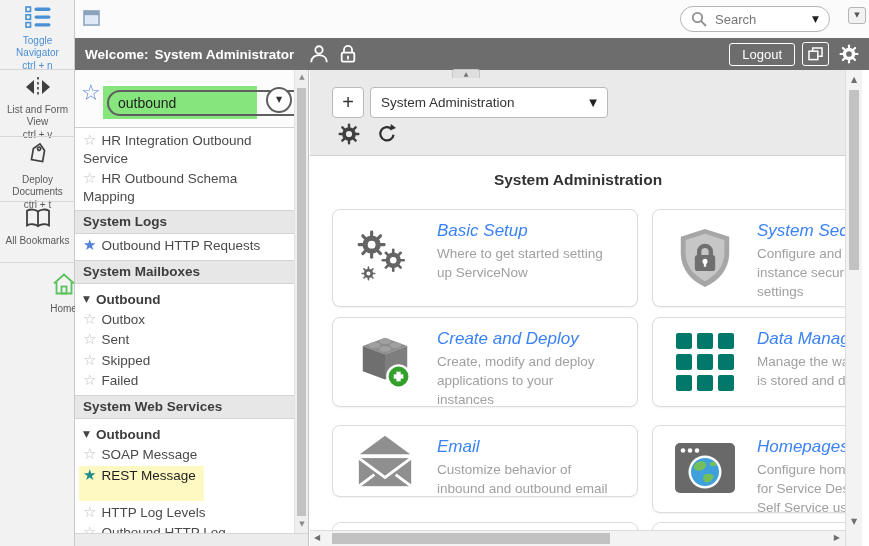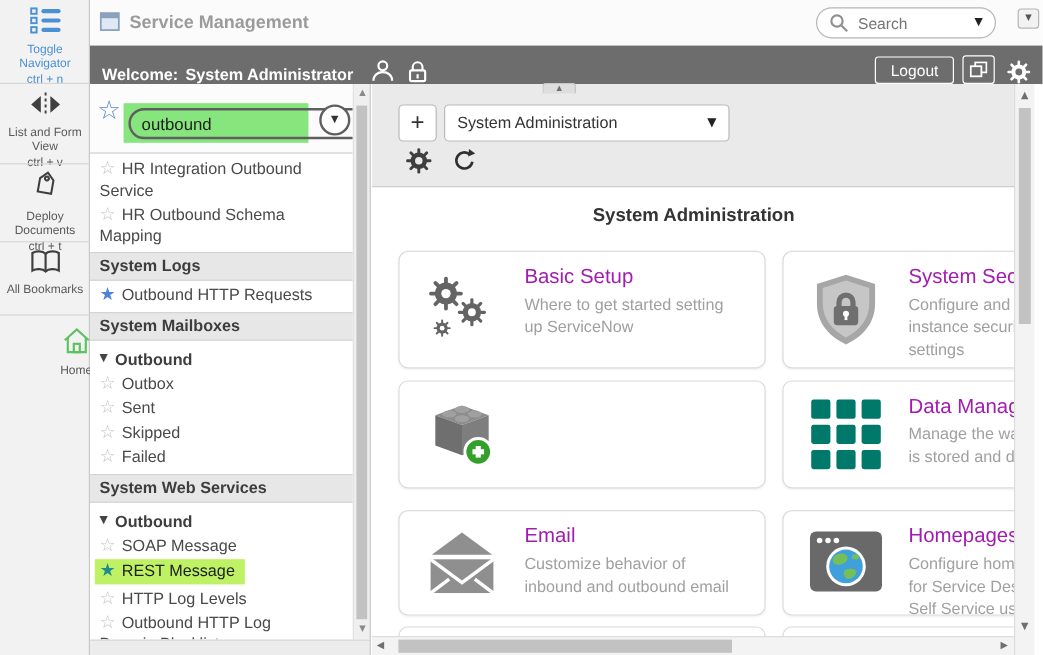--- a/index.html
+++ b/index.html
@@ -18,21 +18,21 @@
   .header{position:absolute;left:75px;top:0;width:794px;height:38px;background:#fbfbfb;}
   .app-icon{position:absolute;left:8px;top:10px;}
   .app-title{position:absolute;left:33px;top:10px;font-size:15px;font-weight:bold;color:#9b9b9b;}
   .search-pill{position:absolute;left:605px;top:6px;width:150px;height:26px;border:1px solid #b5b5b5;border-radius:14px;background:#fff;display:flex;align-items:center;padding:0 10px;gap:6px;box-sizing:border-box;}
   .search-pill input{flex:1;min-width:0;border:none;outline:none;background:transparent;font-size:13px;color:#444;font-family:"Liberation Sans",sans-serif;}
   .pill-caret{font-size:9px;color:#222;}
   .corner-btn{position:absolute;right:3px;top:7px;width:18px;height:17px;border:1px solid #b5b5b5;border-radius:3px;background:#f2f2f2;display:flex;align-items:center;justify-content:center;box-sizing:border-box;}
   .corner-btn .glyph{font-size:7px;color:#555;}
 
   
-  .welcome{position:absolute;left:75px;top:38px;width:794px;height:32px;background:#6d6d6d;color:#fff;display:flex;align-items:flex-end;padding:0 10px;box-sizing:border-box;font-size:13.5px;}
+  .welcome{position:absolute;left:75px;top:38px;width:794px;height:32px;background:#6d6d6d;color:#fff;display:flex;align-items:center;padding:0 10px;box-sizing:border-box;font-size:13.5px;}
   .welcome .w-label{font-weight:bold;margin-right:6px;}
   .welcome .w-user{font-weight:bold;}
   .w-ico{margin-left:14px;display:flex;align-items:center;}
   .w-spacer{flex:1;}
   .logout-btn{border:1px solid #fff;border-radius:3px;background:transparent;color:#fff;font-size:13px;padding:3px 12px;cursor:pointer;font-family:"Liberation Sans",sans-serif;}
   .popup-btn{border:1px solid #fff;border-radius:3px;width:27px;height:24px;display:flex;align-items:center;justify-content:center;margin-left:7px;box-sizing:border-box;cursor:pointer;}
   .bar-gear{margin-left:10px;cursor:pointer;display:flex;align-items:center;}
 
   
   .nav{position:absolute;left:75px;top:70px;width:219px;height:463px;background:#fff;overflow:hidden;}
@@ -44,21 +44,21 @@
   .nav-filter-btn{position:absolute;left:191px;top:17px;width:26px;height:26px;border:2px solid #5f5f5f;border-radius:50%;background:#fff;display:flex;align-items:center;justify-content:center;box-sizing:border-box;cursor:pointer;}
   .nav-filter-btn .glyph{font-size:8px;color:#333;}
   .nav-list{padding-top:3px;font-size:13.5px;color:#4a4a4a;}
   .nav-row{padding:1px 22px 2px 8px;line-height:17.5px;cursor:pointer;}
   .star{font-size:15px;margin-right:5px;color:#c3c3c3;}
   .star.blue{color:#4f82d9;}
   .star.teal{color:#1f8c8c;}
   .nav-section{background:#e7e7e7;border-top:1px solid #d4d4d4;border-bottom:1px solid #d4d4d4;font-weight:bold;color:#3d3d3d;padding:3px 8px;margin:3px 0 2px;line-height:16px;}
   .nav-group{font-weight:bold;color:#3d3d3d;padding:6px 8px 3px;display:flex;align-items:center;gap:6px;cursor:pointer;}
   .nav-group .glyph{font-size:9px;color:#444;}
-  .hl{background:#bef264;display:inline-block;padding:1px 8px 2px 4px;margin-left:-4px;}
+  .hl{background:#fef9c3;display:inline-block;padding:1px 8px 16px 4px;margin-left:-4px;}
   .hl .nav-label{color:#1e1e1e;}
 
   .nav-scrollbar{position:absolute;left:294px;top:70px;width:14px;height:463px;background:#efefef;border-left:1px solid #e2e2e2;box-sizing:border-box;}
   .nav-scrollbar .glyph{position:absolute;left:0;width:14px;text-align:center;font-size:7px;color:#8a8a8a;}
   .nav-thumb{position:absolute;left:2px;top:18px;width:9px;height:428px;background:#c2c2c2;}
   .nav-footer{position:absolute;left:75px;top:533px;width:233px;height:13px;background:#ececec;border-top:1px solid #d6d6d6;box-sizing:border-box;}
   .nav-divider{position:absolute;left:308px;top:70px;width:1px;height:476px;background:#c4c4c4;}
 
   
   .main{position:absolute;left:310px;top:70px;width:559px;height:476px;background:#fff;}
@@ -69,21 +69,21 @@
   .module-select .glyph{font-size:10px;color:#222;}
   .tool-ico{position:absolute;cursor:pointer;display:flex;align-items:center;justify-content:center;}
   .collapse-tab{position:absolute;left:452px;top:69px;width:28px;height:9px;background:#dedede;border:1px solid #c6c6c6;border-bottom:none;border-radius:3px 3px 0 0;display:flex;align-items:center;justify-content:center;box-sizing:border-box;cursor:pointer;z-index:5;}
   .collapse-tab .glyph{font-size:6px;color:#707070;}
 
   .content{position:absolute;left:0;top:87px;width:536px;height:373px;background:#fff;overflow:hidden;}
   .page-title{margin-top:14px;text-align:center;font-size:15.5px;font-weight:bold;color:#333;}
   .card{position:absolute;background:#fff;border:1px solid #dcdcdc;border-radius:8px;box-shadow:0 1px 2px rgba(0,0,0,.06);box-sizing:border-box;cursor:pointer;}
   .card-icon{position:absolute;left:0;top:0;width:104px;height:100%;display:flex;align-items:center;justify-content:center;}
   .card-text{position:absolute;left:104px;top:11px;right:6px;}
-  .card-title{font-size:17px;color:#a21caf;margin-bottom:3px;white-space:nowrap;}
+  .card-title{font-size:17px;color:#3b82f6;margin-bottom:3px;white-space:nowrap;font-style:italic;}
   .card-desc{font-size:13.5px;color:#a0a0a0;line-height:1.42;white-space:pre-line;}
   .grid9{display:grid;grid-template-columns:repeat(3,16px);grid-template-rows:repeat(3,16px);gap:5px;}
   .grid9 i{background:#00796b;border-radius:2px;}
 
   
   .vscroll{position:absolute;left:845px;top:70px;width:17px;height:476px;background:#f3f3f3;border-left:1px solid #ddd;box-sizing:border-box;}
   .vscroll .glyph{position:absolute;left:0;width:16px;text-align:center;font-size:8px;color:#6f6f6f;}
   .v-thumb{position:absolute;left:3px;top:20px;width:10px;height:180px;background:#c2c2c2;}
   .hscroll{position:absolute;left:0;top:460px;width:536px;height:16px;background:#f3f3f3;border-top:1px solid #ddd;box-sizing:border-box;}
   .hscroll .glyph{position:absolute;top:3px;font-size:8px;color:#6f6f6f;}
@@ -179,21 +179,20 @@
     </div>
   </div>
 
   <div class="header">
     <span class="app-icon">
       <svg width="17" height="16" viewBox="0 0 18 17">
         <rect x="1" y="1" width="16" height="15" fill="#dfe9f5" stroke="#8aa2bc" stroke-width="1.6"></rect>
         <rect x="1" y="1" width="16" height="4.5" fill="#8aa2bc"></rect>
       </svg>
     </span>
-    <span class="app-title">Service Management</span>
     <div class="search-pill">
       <span style="display:flex;">
         <svg width="16" height="16" viewBox="0 0 16 16" fill="none" stroke="#8f8f8f" stroke-width="1.8">
           <circle cx="6.5" cy="6.5" r="4.7"></circle>
             <line x1="10.2" y1="10.2" x2="15" y2="15"></line>
         </svg>
       </span>
       <input placeholder="Search" style="">
       <span class="glyph pill-caret">▼</span>
     </div>
@@ -378,20 +377,26 @@
             <polygon points="56,13.5 33,22 33,48 56,39.5" fill="#7e7e7e"></polygon>
             <ellipse cx="22" cy="12.5" rx="6.2" ry="3" fill="#a0a0a0"></ellipse>
             <ellipse cx="33" cy="8.5" rx="6.2" ry="3" fill="#a0a0a0"></ellipse>
             <ellipse cx="44" cy="12.5" rx="6.2" ry="3" fill="#a0a0a0"></ellipse>
             <ellipse cx="33" cy="16.5" rx="6.2" ry="3" fill="#a0a0a0"></ellipse>
             <circle cx="47" cy="45" r="11.5" fill="#34a02c" stroke="#fff" stroke-width="2.5"></circle>
             <rect x="42" y="42.8" width="10" height="4.4" fill="#fff"></rect>
             <rect x="44.8" y="40" width="4.4" height="10" fill="#fff"></rect>
           </svg>
         </div>
+        <div class="card-text">
+          <div class="card-title">Create and Deploy</div>
+          <div class="card-desc">Create, modify and deploy
+applications to your
+instances</div>
+        </div>
       </div>
       <div class="card" style="left:342px;top:160px;width:306px;height:90px;">
         <div class="card-icon">
           <div class="grid9">
               <i></i>
               <i></i>
               <i></i>
               <i></i>
               <i></i>
               <i></i>
@@ -400,21 +405,21 @@
               <i></i>
             </div>
         </div>
         <div class="card-text">
           <div class="card-title">Data Manage</div>
           <div class="card-desc">Manage the wa
 is stored and di</div>
         </div>
       </div>
 
-      <div class="card" style="left:22px;top:268px;width:306px;height:88px;">
+      <div class="card" style="left:22px;top:268px;width:306px;height:72px;">
         <div class="card-icon">
           <svg width="62" height="54" viewBox="0 0 64 54">
             <polygon points="32,1 58,20 6,20" fill="#8f8f8f"></polygon>
             <rect x="5" y="24" width="54" height="29" fill="#8f8f8f"></rect>
             <path d="M5 24 L32 44 L59 24" fill="none" stroke="#fff" stroke-width="3"></path>
             <path d="M5 53 L21 41 M59 53 L43 41" fill="none" stroke="#fff" stroke-width="3"></path>
           </svg>
         </div>
         <div class="card-text">
           <div class="card-title">Email</div>

